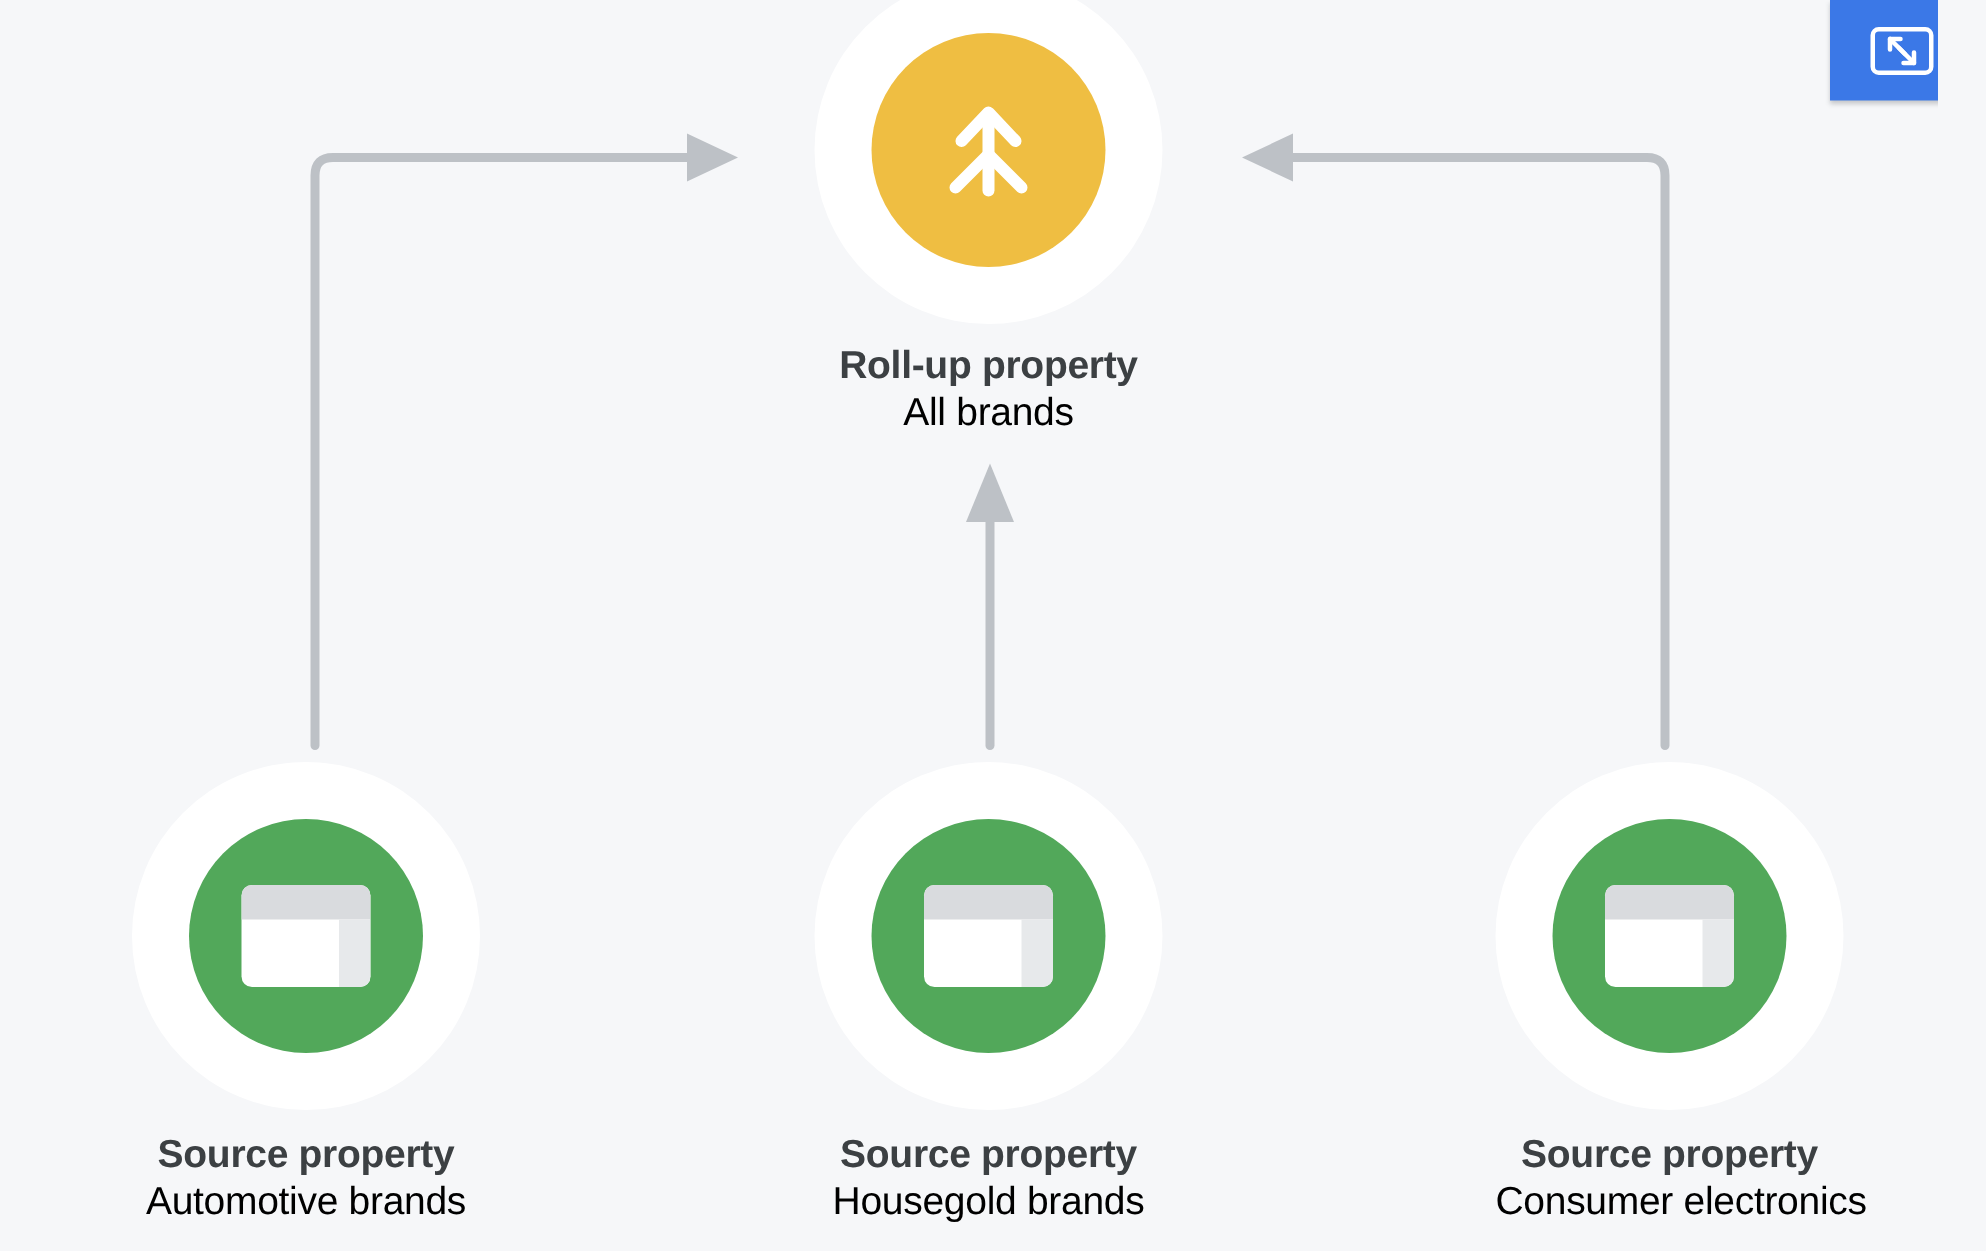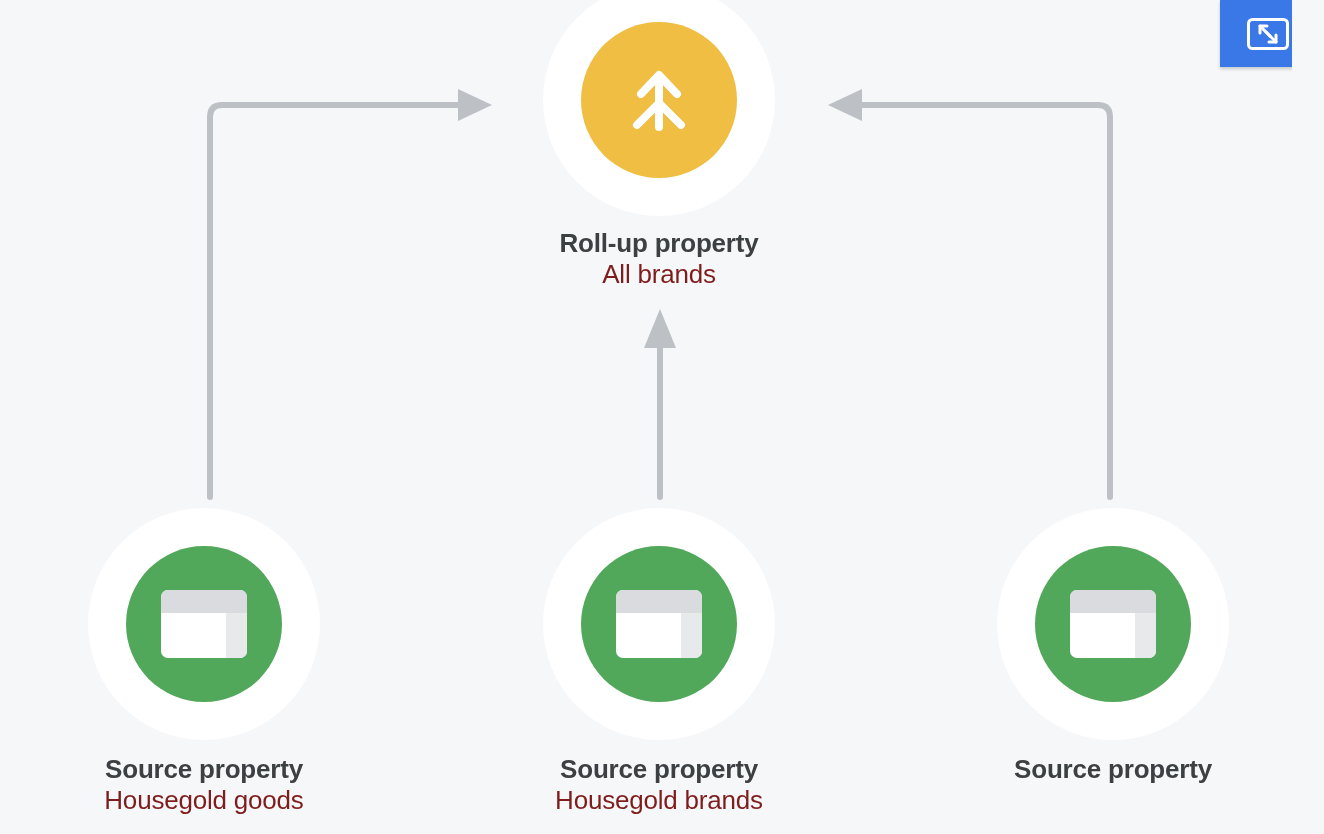--- a/index.html
+++ b/index.html
@@ -90,21 +90,21 @@
   }
   .label-title {
     font-size: 26px;
     font-weight: bold;
     color: #3c4043;
     letter-spacing: -0.2px;
   }
   .label-sub {
     font-size: 26px;
     font-weight: normal;
-    color: #7f1d1d;
+    color: #000000;
     letter-spacing: -0.2px;
   }
 
   
   #node-rollup { left: 543px; top: -16px; }
   #node-rollup .labels { margin-top: 12px; }
   #node-src-1 { left: 88px;  top: 508px; }
   #node-src-2 { left: 543px; top: 508px; }
   #node-src-3 { left: 997px; top: 508px; }
 
@@ -170,21 +170,21 @@
     <div class="halo">
       <div class="disc green">
         <div class="win-glyph">
           <div class="topbar"></div>
           <div class="sidepanel"></div>
         </div>
       </div>
     </div>
     <div class="labels">
       <div class="label-title">Source property</div>
-      <div class="label-sub">Housegold goods</div>
+      <div class="label-sub">Automotive brands</div>
     </div>
   </div>
 
   <div class="node" id="node-src-2">
     <div class="halo">
       <div class="disc green">
         <div class="win-glyph">
           <div class="topbar"></div>
           <div class="sidepanel"></div>
         </div>
@@ -200,20 +200,21 @@
     <div class="halo">
       <div class="disc green">
         <div class="win-glyph">
           <div class="topbar"></div>
           <div class="sidepanel"></div>
         </div>
       </div>
     </div>
     <div class="labels">
       <div class="label-title">Source property</div>
+      <div class="label-sub">Consumer electronics</div>
     </div>
   </div>
 
   <button id="fullscreen-button">
     <svg width="44" height="34" viewBox="0 0 44 34">
       <rect x="2.5" y="2.5" width="39" height="29" rx="4" ry="4" fill="none" stroke="#ffffff" stroke-width="3"></rect>
       <g stroke="#ffffff" stroke-width="3" stroke-linecap="round" stroke-linejoin="round" fill="none">
         <path d="M24,19 L14,9"></path>
         <path d="M14,16 L14,9 L21,9"></path>
         <path d="M20,15 L30,25"></path>

